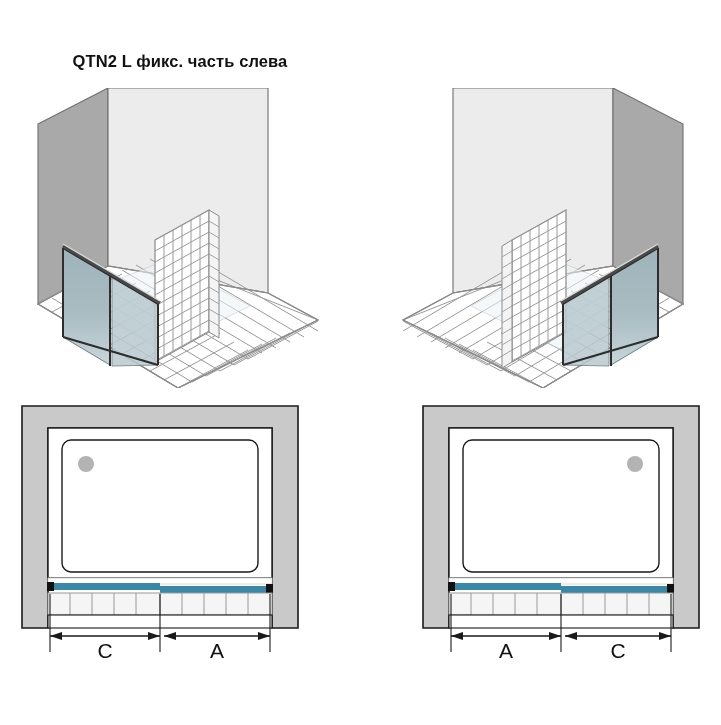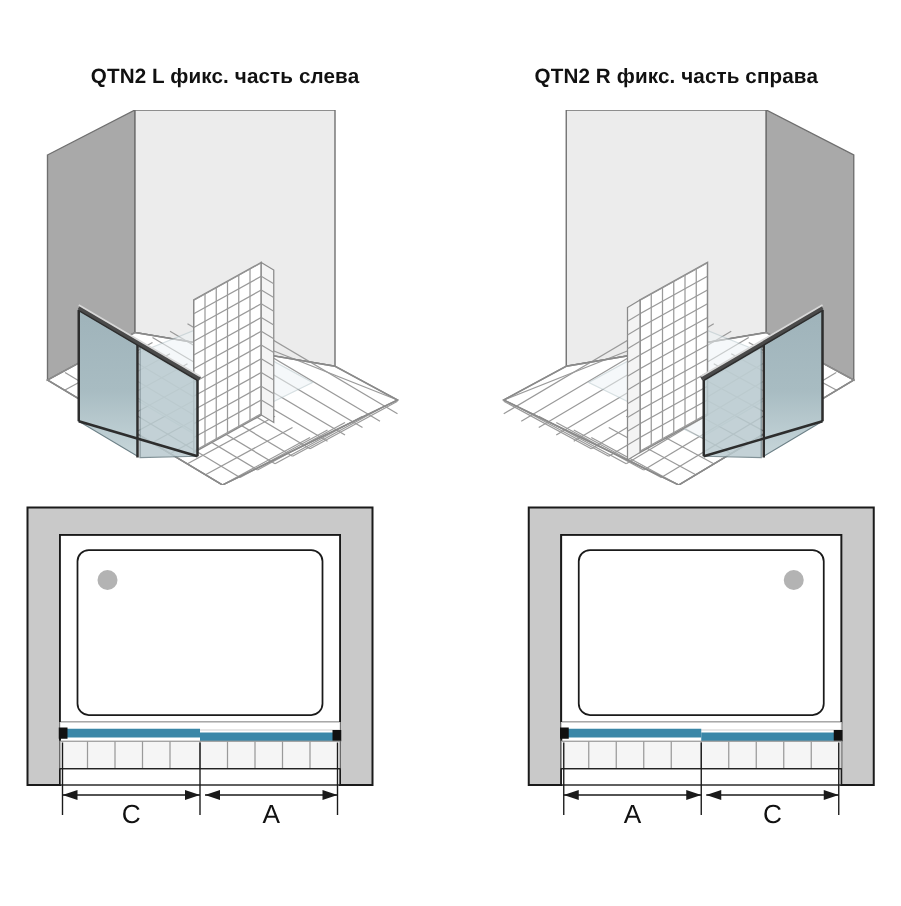--- a/index.html
+++ b/index.html
@@ -272,21 +272,20 @@
           <polygon points="164,238 176,234 176,242" fill="#1a1a1a"></polygon>
           <polygon points="270,238 258,234 258,242" fill="#1a1a1a"></polygon>
           <text class="dim-label" x="217" y="260" text-anchor="middle">A</text>
         </g>
       </svg>
     </div>
   </div>
 
   <div class="variant right">
 
-    <div class="variant-title">QTN2 R  фикс. часть справа</div>
 
     <div class="iso-wrap">
       <svg width="360" height="300" viewBox="0 0 360 300">
         <defs>
           <linearGradient id="glassGradR" x1="0" y1="0" x2="0" y2="1">
             <stop offset="0%" stop-color="#9fb3ba"></stop>
             <stop offset="55%" stop-color="#a8bcc2"></stop>
             <stop offset="100%" stop-color="#c7d6da"></stop>
           </linearGradient>
           <clipPath id="tileWallClipR">

